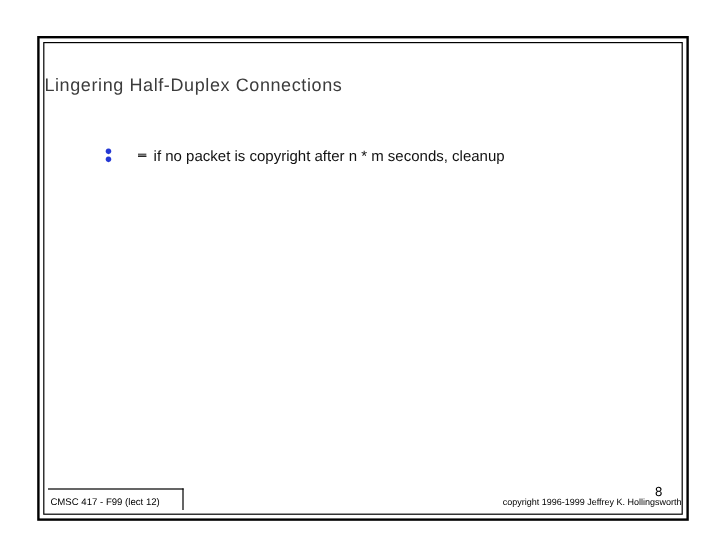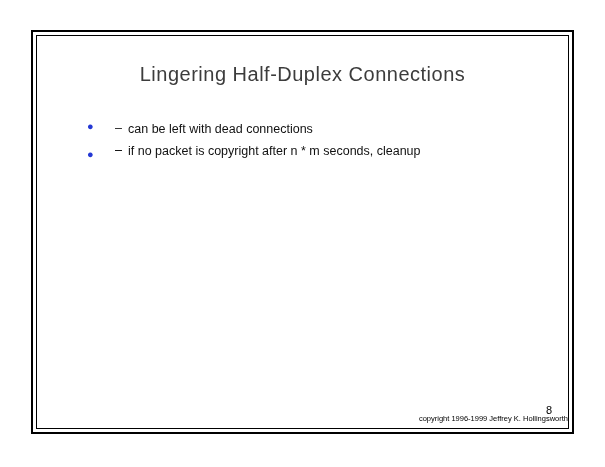--- a/index.html
+++ b/index.html
@@ -17,22 +17,22 @@
     border: 2px solid #000;
     background: #fff;
   }
   .slide-inner {
     position: absolute; left: 3px; top: 3px; right: 3px; bottom: 3px;
     border: 1px solid #000;
   }
 
   .slide-title {
     position: absolute; left: 0; top: 27px; width: 100%;
-    text-align: center;
-    font-size: 20px; letter-spacing: 0.5px;
+    text-align: left;
+    font-size: 15px; letter-spacing: 0.5px;
     color: #3c3c3c;
     font-weight: 400;
   }
 
   .content { position: absolute; left: 0; top: 80px; width: 100%; }
 
   .bullet-line { position: relative; }
   .bullet-line.l1 {
     padding-left: 65px;
     font-size: 16px;
@@ -82,26 +82,29 @@
 <body>
 
 <div class="page">
   <div class="slide-frame">
     <div class="slide-inner">
 
       <div class="slide-title">Lingering Half-Duplex Connections</div>
 
       <div class="content" id="bullet-container">
           <div class="bullet-line l1"><span class="marker">●</span></div>
-          <div class="bullet-line l2"><span class="marker">–</span><span>can be left with dead connections</span></div>
+          <div class="bullet-line l2"><span class="marker">–</span></div>
           <div class="bullet-line l1"><span class="marker">●</span></div>
           <div class="bullet-line l2"><span class="marker">–</span></div>
           <div class="bullet-line l2"><span class="marker">–</span><span>if no packet is copyright after n * m seconds, cleanup</span></div>
         </div>
 
+      <div class="footer-left-box">
+        <span class="footer-text">CMSC 417 - F99  (lect 12)</span>
+      </div>
 
       <div class="footer-center">copyright 1996-1999  Jeffrey K. Hollingsworth</div>
 
       <div class="page-number">8</div>
 
     </div>
   </div>
 </div>
 
 </body></html>

